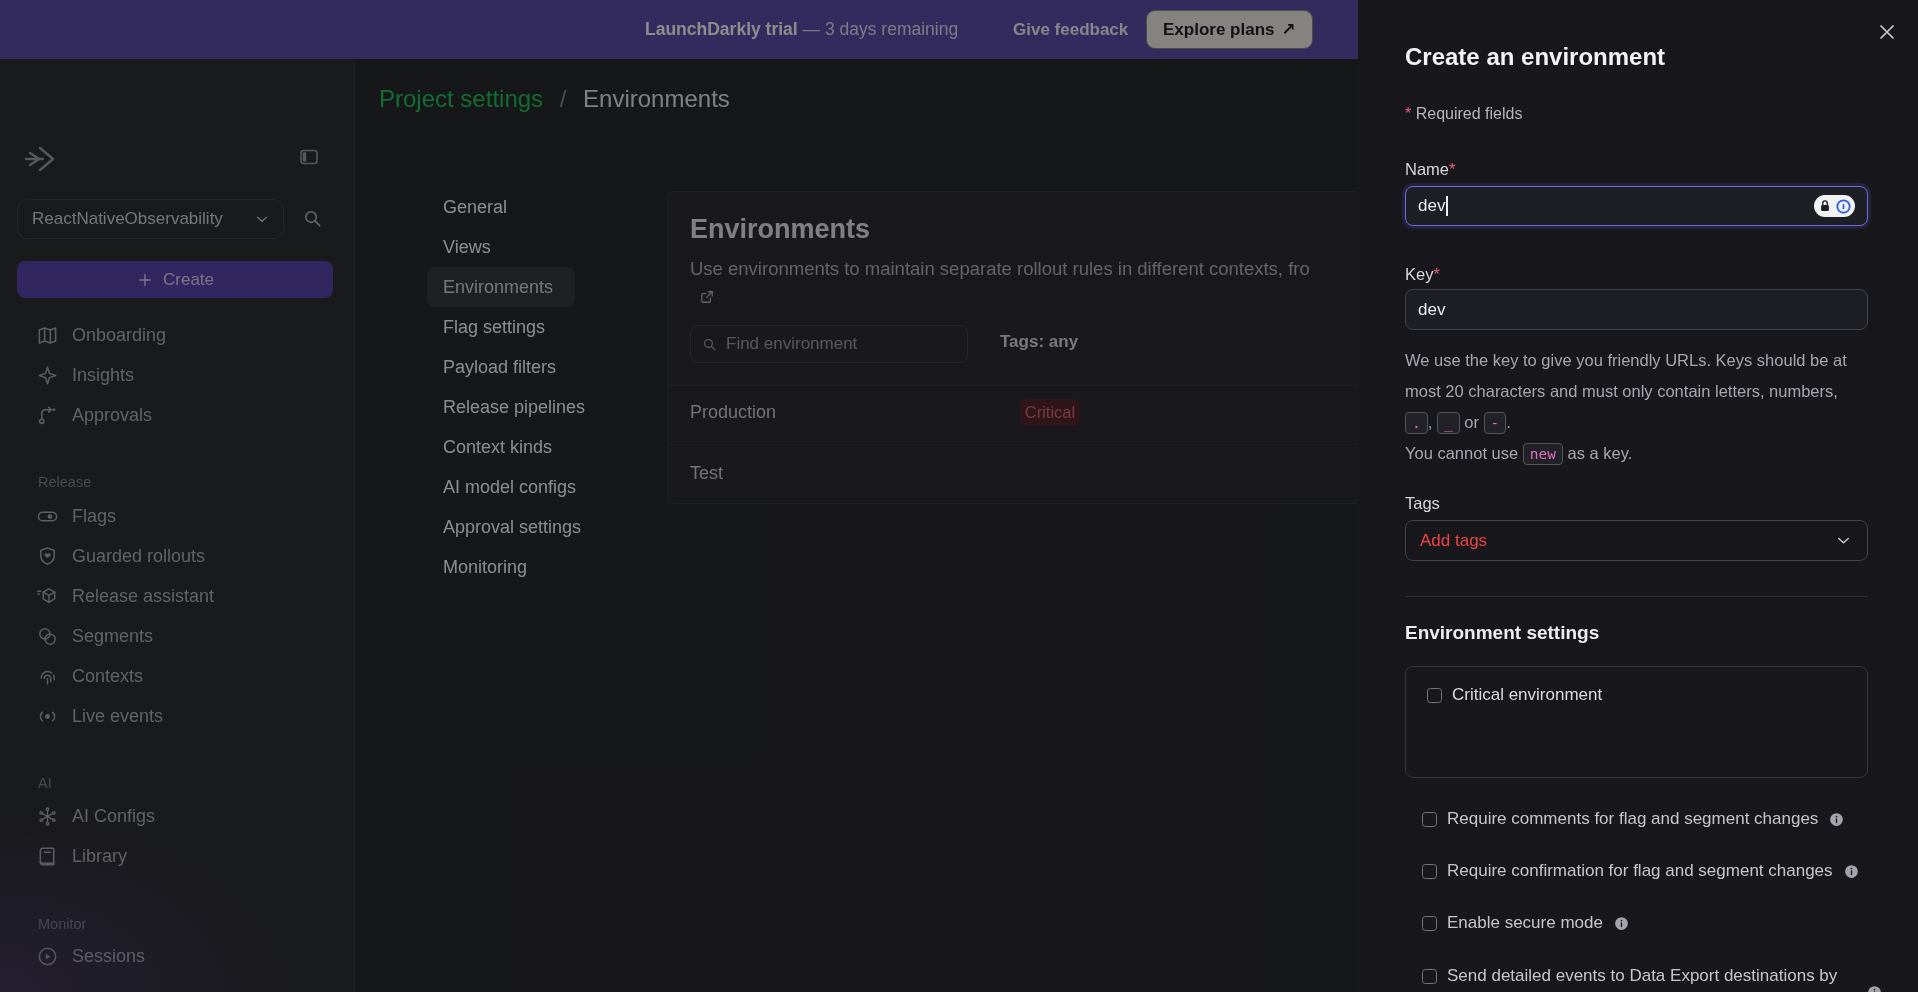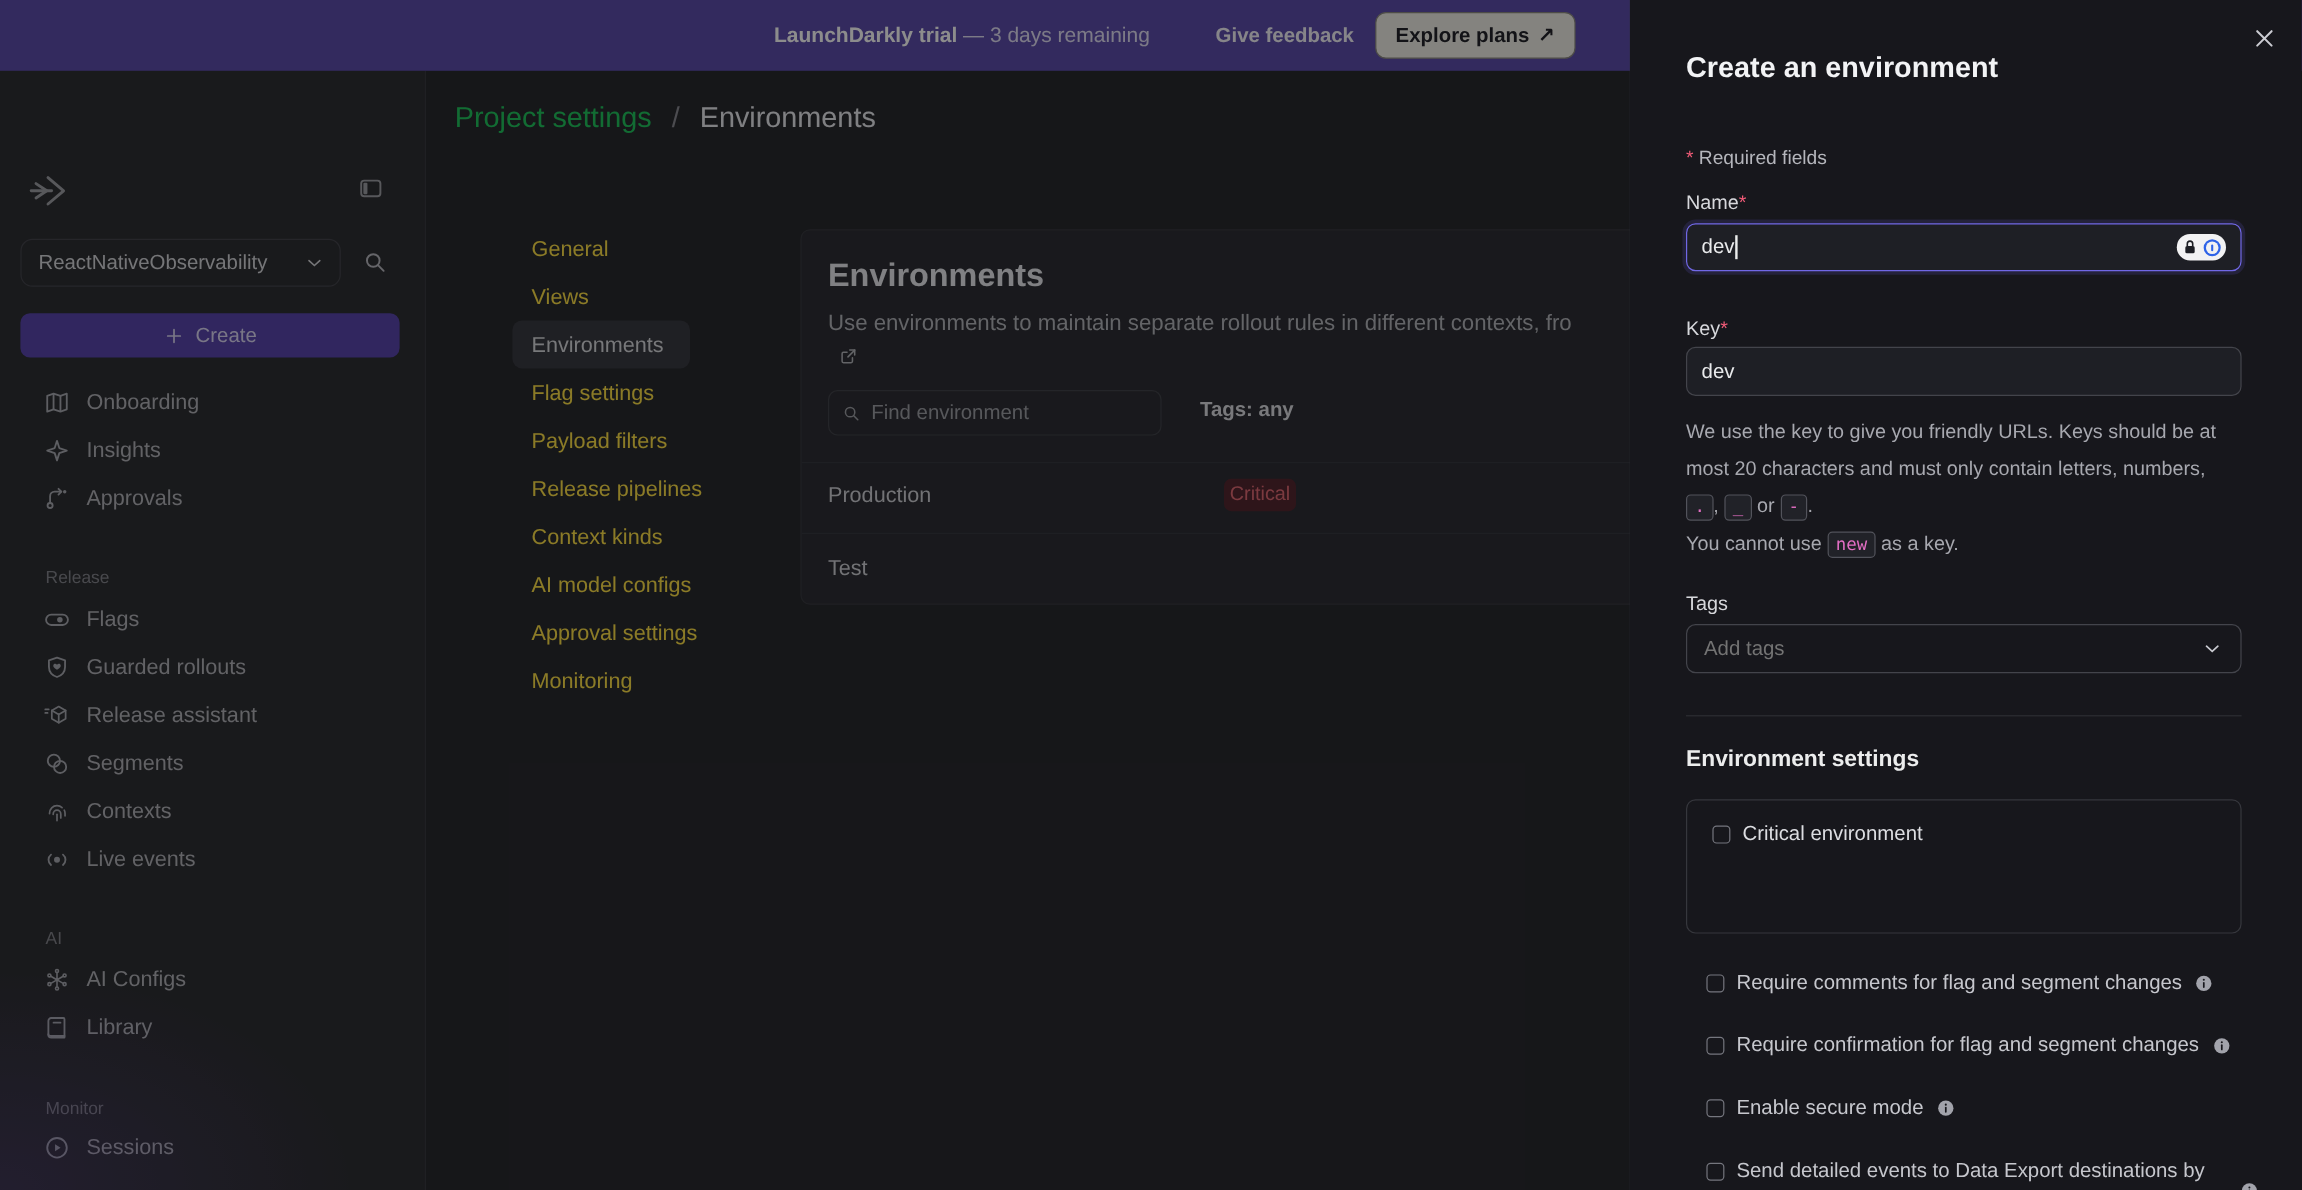--- a/index.html
+++ b/index.html
@@ -30,21 +30,21 @@
   .nav-item .nicon { color:#a9abb2; }
   .nav-section { position:absolute; left:38px; font-size:14.5px; color:#84858c; }
 
   
   .main { position:absolute; left:355px; top:59px; right:0; bottom:0; background:#292a2f; }
   .breadcrumb { position:absolute; left:24px; top:26px; font-size:24px; white-space:nowrap; }
   .breadcrumb .parent { color:#22c55e; cursor:pointer; }
   .breadcrumb .sep { color:#8a8b92; margin:0 10px; }
   .breadcrumb .current { color:#e8e9ed; font-weight:500; }
 
-  .set-nav-item { position:absolute; left:72px; height:40px; line-height:40px; padding:0 16px; font-size:18px; color:#fde047; border-radius:8px; cursor:pointer; white-space:nowrap; }
+  .set-nav-item { position:absolute; left:72px; height:40px; line-height:40px; padding:0 16px; font-size:18px; color:#ffffff; border-radius:8px; cursor:pointer; white-space:nowrap; }
   .set-nav-item.selected { background:#3a3b42; color:#d9dade; width:148px; }
 
   .panel { position:absolute; left:312px; top:132px; width:800px; height:313px; background:#2e2f35; border:1px solid #3a3b41; border-radius:8px; }
   .panel-title { position:absolute; left:22px; top:22px; font-size:27px; font-weight:600; color:#e9eaee; }
   .panel-desc { position:absolute; left:22px; top:66px; font-size:18.5px; color:#b5b6bc; white-space:nowrap; }
   .panel-desc-icon { position:absolute; left:30px; top:96px; color:#b5b6bc; }
   .find-env { position:absolute; left:22px; top:133px; width:278px; height:38px; border:1px solid #43444b; border-radius:8px; display:flex; align-items:center; padding:0 10px; gap:8px; color:#9fa0a7; }
   .find-env input { flex:1; background:transparent; border:none; outline:none; color:#dcdde2; font-size:17px; font-family:inherit; }
   .find-env input::placeholder { color:#9fa0a7; }
   .tags-filter { position:absolute; left:332px; top:140px; font-size:17px; font-weight:700; color:#dcdde2; cursor:pointer; }
@@ -52,32 +52,32 @@
   .env-row-name { position:absolute; left:22px; font-size:18px; color:#cfd0d6; }
   .critical-badge { position:absolute; left:352px; top:207px; width:60px; height:27px; border-radius:6px; background:#552731; color:#e06a74; font-size:16.5px; display:flex; align-items:center; justify-content:center; }
 
   
   .backdrop { position:absolute; left:0; top:0; width:1358px; height:992px; background:rgba(0,0,0,0.45); z-index:40; }
 
   
   .drawer { position:absolute; left:1358px; top:0; width:560px; height:992px; background:#17171c; z-index:50; color:#e9eaec; }
   .close-btn { position:absolute; left:517px; top:20px; color:#cbccd2; cursor:pointer; }
   .drawer-title { position:absolute; left:47px; top:43px; font-size:24px; font-weight:600; color:#f2f3f5; }
-  .required-note { position:absolute; left:47px; top:105px; font-size:16px; color:#b5b6bc;margin-top:19px; }
+  .required-note { position:absolute; left:47px; top:105px; font-size:16px; color:#b5b6bc; }
   .req-star { color:#f25c78; }
   .field-label { position:absolute; left:47px; font-size:16.5px; color:#d7d8dc; }
   .t-input { position:absolute; left:47px; width:463px; height:40px; background:#1e1f25; border:1px solid #43444b; border-radius:8px; display:flex; align-items:center; padding:0 12px; font-size:17px; color:#e9eaec; }
   .t-input.focused { border:1.5px solid #7168e6; box-shadow:0 0 0 3px rgba(104,94,226,0.16); }
   .caret { display:inline-block; width:1.5px; height:20px; background:#eceded; margin-left:1px; vertical-align:-4px; animation:none; }
   .op-pill { margin-left:auto; width:41px; height:22px; background:#f2f2f3; border-radius:11px; display:flex; align-items:center; justify-content:center; gap:0; cursor:pointer; }
 
   .helper { position:absolute; left:47px; top:345px; width:468px; font-size:16.5px; line-height:31px; color:#a7a8af; }
   .kbd { display:inline-block; border:1px solid #52535b; background:#212228; border-radius:4px; padding:0 6px; font-family:"DejaVu Sans Mono","Liberation Mono",monospace; font-size:14.5px; color:#e36ec4; line-height:20px; }
 
-  .select-box { position:absolute; left:47px; top:520px; width:463px; height:41px; border:1px solid #43444b; border-radius:8px; display:flex; align-items:center; padding:0 14px; font-size:17px; color:#737373; cursor:pointer; }
+  .select-box { position:absolute; left:47px; top:520px; width:463px; height:41px; border:1px solid #43444b; border-radius:8px; display:flex; align-items:center; padding:0 14px; font-size:17px; color:#ef4444; cursor:pointer; }
   .select-box .chev { margin-left:auto; color:#c9cad0; }
 
   .d-div { position:absolute; left:47px; top:596px; width:463px; height:1px; background:#2d2e34; }
   .env-set-heading { position:absolute; left:47px; top:622px; font-size:19px; font-weight:700; color:#eceded; }
 
   .crit-card { position:absolute; left:47px; top:666px; width:463px; height:112px; border:1px solid #36373d; border-radius:8px; }
   .crit-head { position:absolute; left:21px; top:18px; display:flex; align-items:center; gap:10px; font-size:17px; color:#dcdde1; }
   .crit-desc { position:absolute; left:16px; top:50px; width:428px; font-size:16px; line-height:30px; color:#a7a8af; }
   .learn-link { color:#7e88ec; cursor:pointer; }
   .ext-inline { display:inline-block; vertical-align:-3px; margin-left:6px; color:#7e88ec; }

